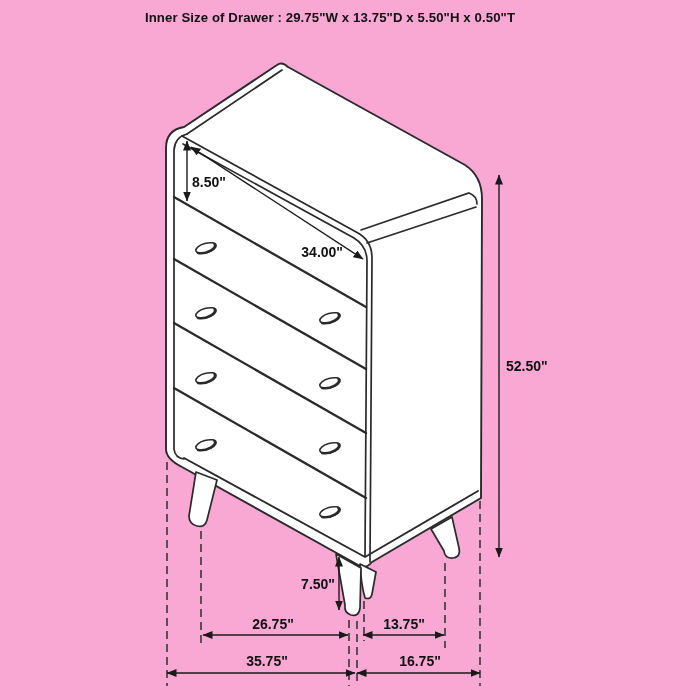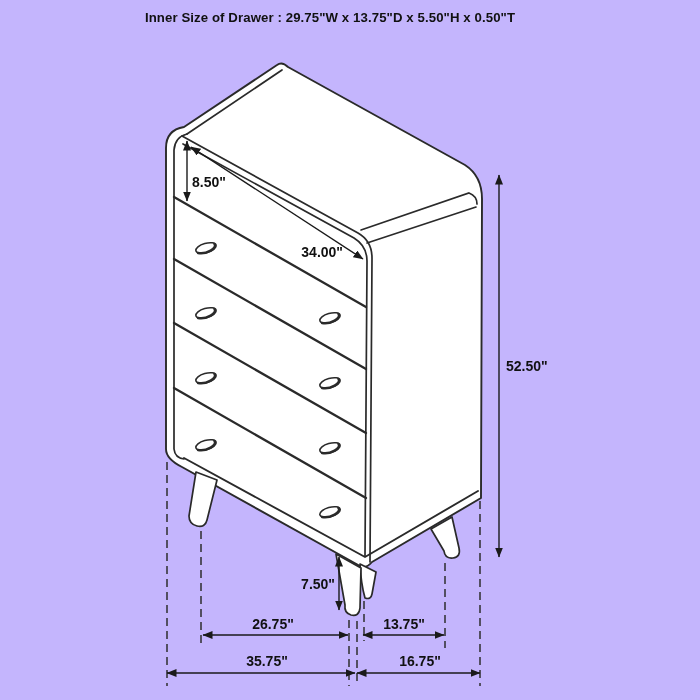--- a/index.html
+++ b/index.html
@@ -1,17 +1,17 @@
 <!DOCTYPE html>
 <html><head>
 <meta charset="utf-8">
 <style>
   html,body{margin:0;padding:0;background:#fff;}
   #stage{
-    position:relative;width:700px;height:700px;background:#c4b5fd;
+    position:relative;width:700px;height:700px;background:#f9a8d4;
     font-family:"Liberation Sans","DejaVu Sans",sans-serif;
     overflow:hidden;
   }
   svg text{
     font-family:"Liberation Sans","DejaVu Sans",sans-serif;
     font-weight:bold;
     fill:#111111;
   }
   .title-text{font-size:13.2px;letter-spacing:0.1px;}
   .dim-text{font-size:14px;}

